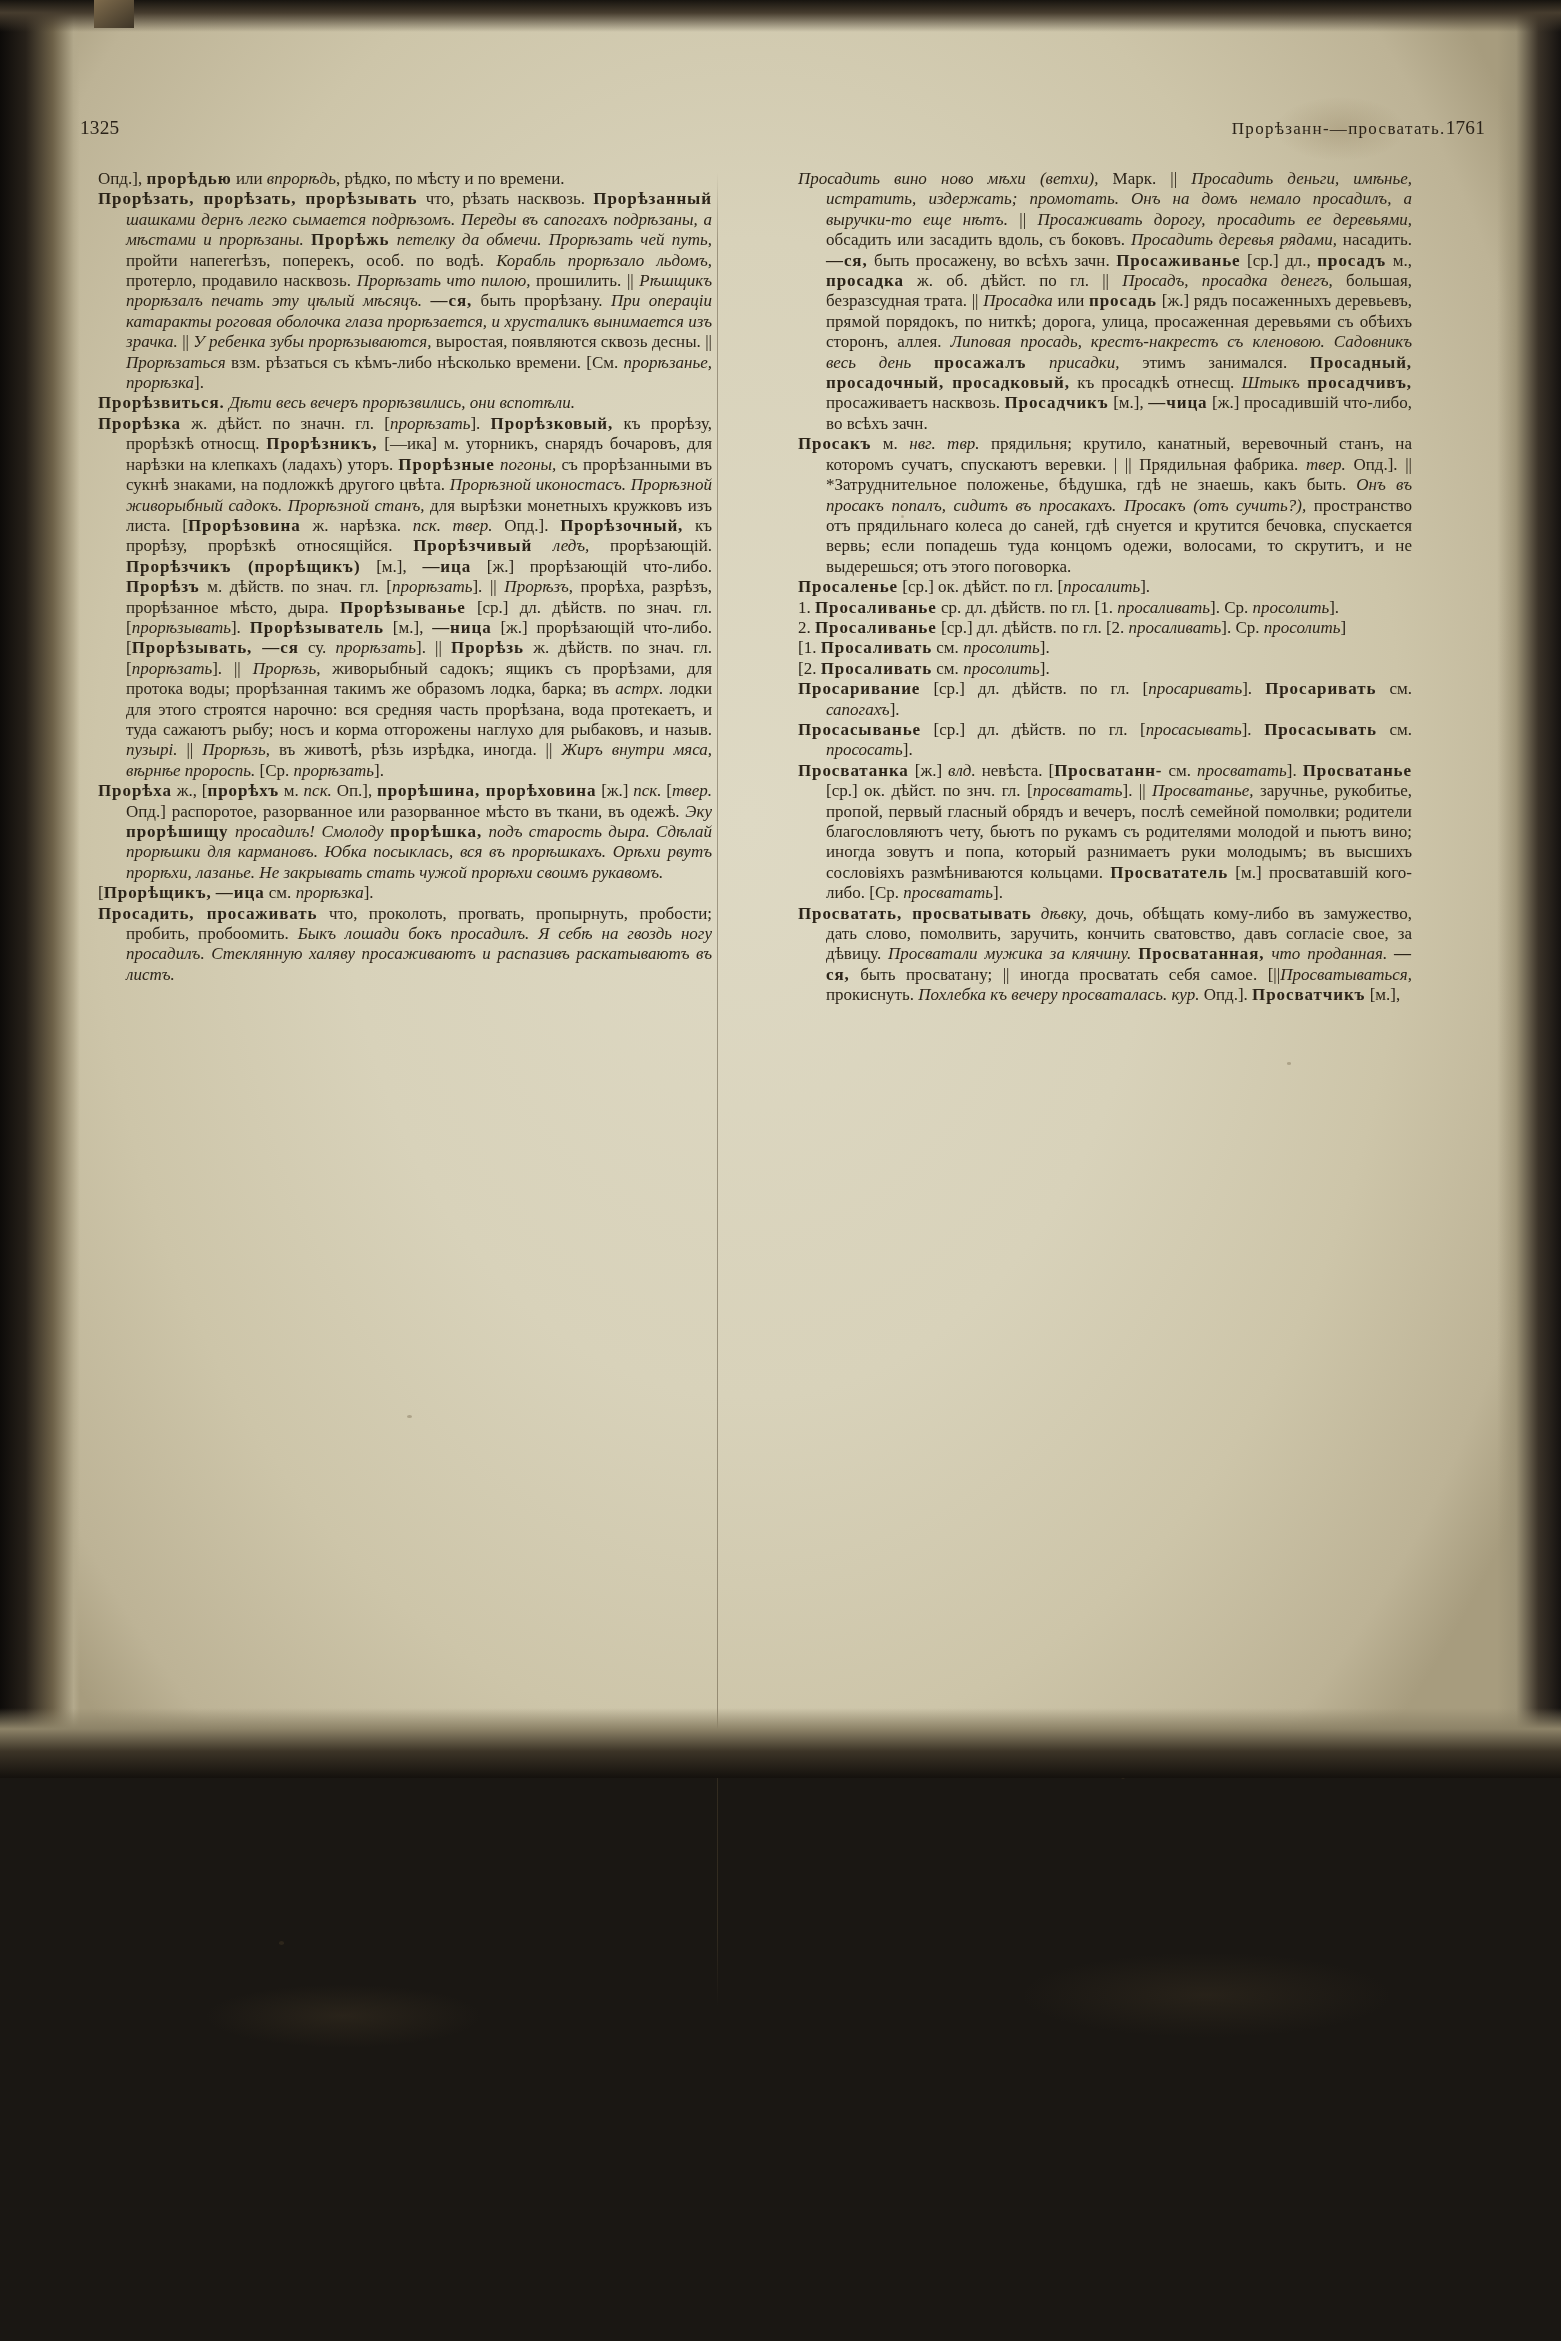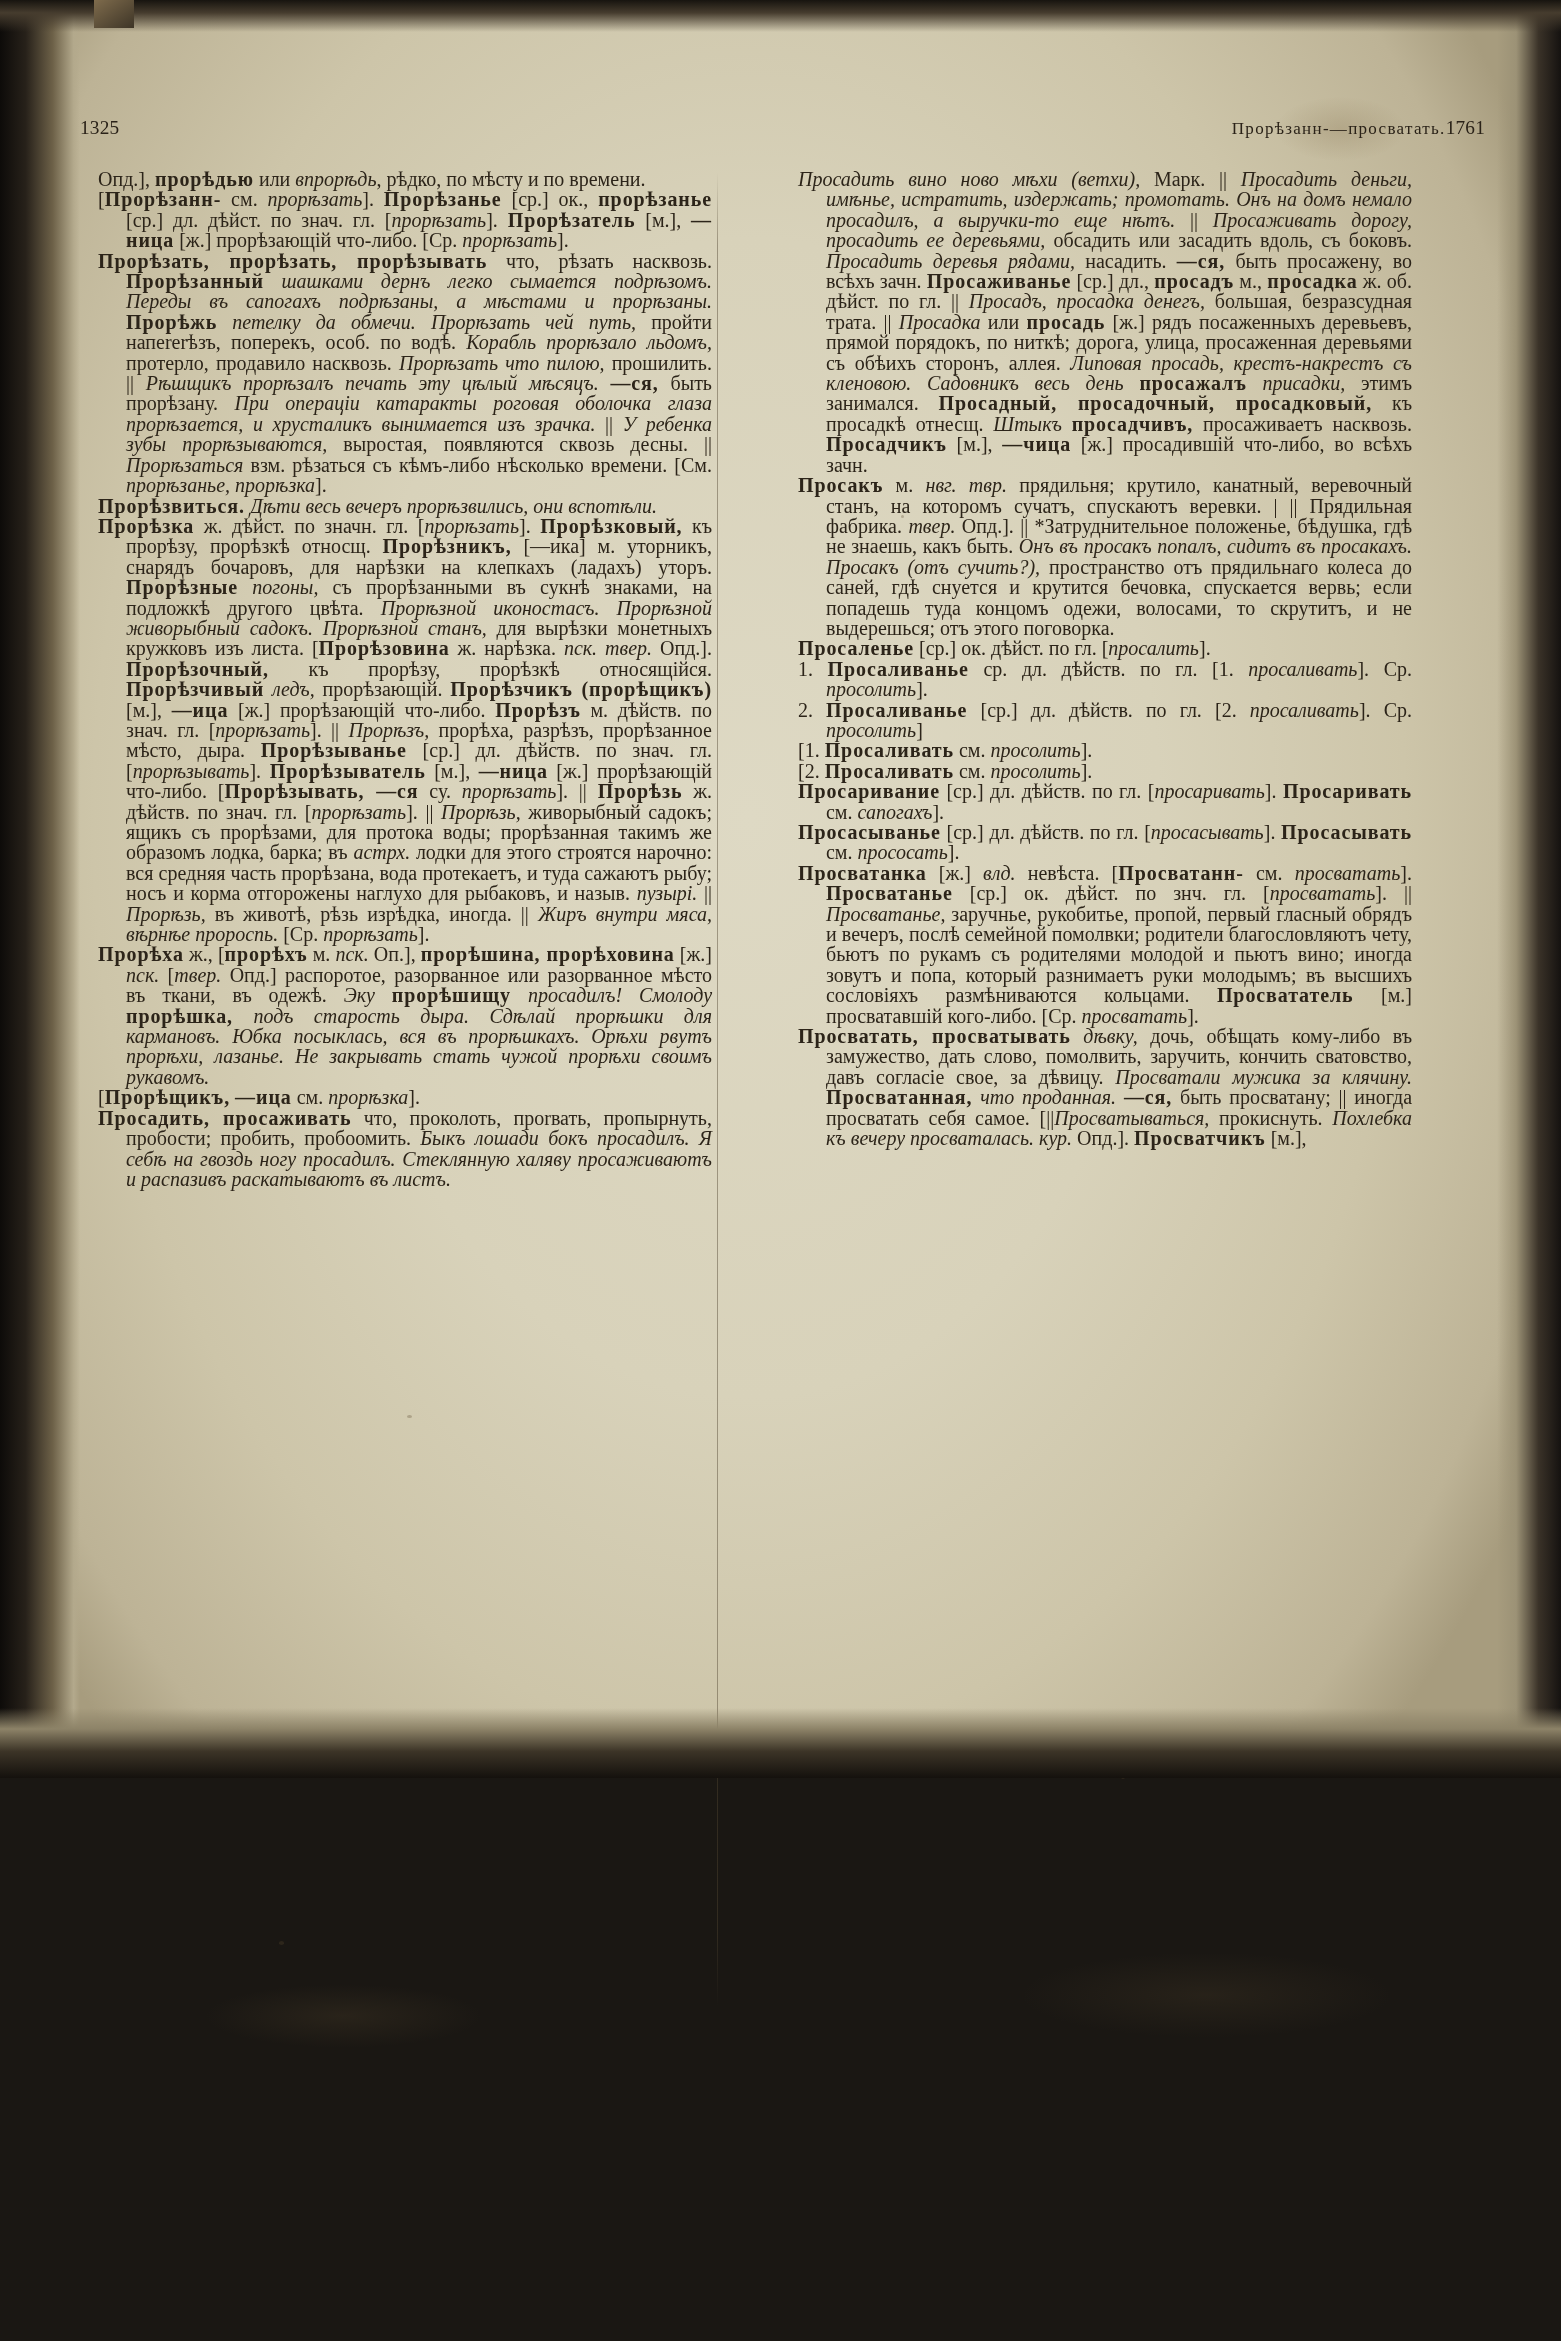--- a/index.html
+++ b/index.html
@@ -99,21 +99,21 @@
     position: absolute;
     top: 169px;
     left: 98px;
     width: 1405px;
     height: 1839px;
     display: flex;
     gap: 0px;
   }
   .col {
     width: 614px;
-    font-size: 20px;
+    font-size: 17px;
     line-height: 20.4px;
     text-align: justify;
     text-justify: inter-word;
     hyphens: manual;
     color: #2c2419;
   }
   .col.left { margin-right: 23.6px; padding-right: 21.4px; }
   .col.right { margin-left: 41px; }
 
   .rule {
@@ -162,21 +162,20 @@
       <span class="folio">1325</span>
       <span class="hdr-title">Прорѣзанн-—просватать.</span>
       <span class="folio">1761</span>
     </div>
 
     <div class="rule"></div>
 
     <div class="columns">
       <div class="col left" id="col-left">
           <p class="e">Опд.], <b class="hw">прорѣдью</b> или <i>впрорѣдь</i>, рѣдко, по мѣсту и по времени.</p>
-          <p class="e">[<b class="hw">Прорѣзанн-</b> см. <i>прорѣзать</i>]. <b class="hw">Прорѣзанье</b> [ср.] ок., <b class="hw">прорѣзанье</b> [ср.] дл. дѣйст. по знач. гл. [<i>прорѣзать</i>]. <b class="hw">Прорѣзатель</b> [м.], <b class="hw">—ница</b> [ж.] прорѣзающій что-либо. [Ср. <i>прорѣзать</i>].</p>
           <p class="e"><b class="hw">Прорѣзать, прорѣзать, прорѣзывать</b> что, рѣзать насквозь. <b class="hw">Прорѣзанный</b> <i>шашками дернъ легко сымается подрѣзомъ. Переды въ сапогахъ подрѣзаны, а мѣстами и прорѣзаны.</i> <b class="hw">Прорѣжь</b> <i>петелку да обмечи. Прорѣзать чей путь,</i> пройти напererѣзъ, поперекъ, особ. по водѣ. <i>Корабль прорѣзало льдомъ,</i> протерло, продавило насквозь. <i>Прорѣзать что пилою,</i> прошилить. || <i>Рѣшщикъ прорѣзалъ печать эту цѣлый мѣсяцъ.</i> <b class="hw">—ся,</b> быть прорѣзану. <i>При операціи катаракты роговая оболочка глаза прорѣзается, и хрусталикъ вынимается изъ зрачка.</i> || <i>У ребенка зубы прорѣзываются,</i> выростая, появляются сквозь десны. || <i>Прорѣзаться</i> взм. рѣзаться съ кѣмъ-либо нѣсколько времени. [См. <i>прорѣзанье, прорѣзка</i>].</p>
           <p class="e"><b class="hw">Прорѣзвиться.</b> <i>Дѣти весь вечеръ прорѣзвились, они вспотѣли.</i></p>
           <p class="e"><b class="hw">Прорѣзка</b> ж. дѣйст. по значн. гл. [<i>прорѣзать</i>]. <b class="hw">Прорѣзковый,</b> къ прорѣзу, прорѣзкѣ относщ. <b class="hw">Прорѣзникъ,</b> [—ика] м. уторникъ, снарядъ бочаровъ, для нарѣзки на клепкахъ (ладахъ) уторъ. <b class="hw">Прорѣзные</b> <i>погоны,</i> съ прорѣзанными въ сукнѣ знаками, на подложкѣ другого цвѣта. <i>Прорѣзной иконостасъ. Прорѣзной живорыбный садокъ. Прорѣзной станъ,</i> для вырѣзки монетныхъ кружковъ изъ листа. [<b class="hw">Прорѣзовина</b> ж. нарѣзка. <i>пск. твер.</i> Опд.]. <b class="hw">Прорѣзочный,</b> къ прорѣзу, прорѣзкѣ относящійся. <b class="hw">Прорѣзчивый</b> <i>ледъ,</i> прорѣзающій. <b class="hw">Прорѣзчикъ (прорѣщикъ)</b> [м.], <b class="hw">—ица</b> [ж.] прорѣзающій что-либо. <b class="hw">Прорѣзъ</b> м. дѣйств. по знач. гл. [<i>прорѣзать</i>]. || <i>Прорѣзъ,</i> прорѣха, разрѣзъ, прорѣзанное мѣсто, дыра. <b class="hw">Прорѣзыванье</b> [ср.] дл. дѣйств. по знач. гл. [<i>прорѣзывать</i>]. <b class="hw">Прорѣзыватель</b> [м.], <b class="hw">—ница</b> [ж.] прорѣзающій что-либо. [<b class="hw">Прорѣзывать, —ся</b> су. <i>прорѣзать</i>]. || <b class="hw">Прорѣзь</b> ж. дѣйств. по знач. гл. [<i>прорѣзать</i>]. || <i>Прорѣзь,</i> живорыбный садокъ; ящикъ съ прорѣзами, для протока воды; прорѣзанная такимъ же образомъ лодка, барка; въ <i>астрх.</i> лодки для этого строятся нарочно: вся средняя часть прорѣзана, вода протекаетъ, и туда сажаютъ рыбу; носъ и корма отгорожены наглухо для рыбаковъ, и назыв. <i>пузырі.</i> || <i>Прорѣзь,</i> въ животѣ, рѣзь изрѣдка, иногда. || <i>Жиръ внутри мяса, вѣрнѣе пророспь.</i> [Ср. <i>прорѣзать</i>].</p>
           <p class="e"><b class="hw">Прорѣха</b> ж., [<b class="hw">прорѣхъ</b> м. <i>пск.</i> Оп.], <b class="hw">прорѣшина, прорѣховина</b> [ж.] <i>пск.</i> [<i>твер.</i> Опд.] распоротое, разорванное или разорванное мѣсто въ ткани, въ одежѣ. <i>Эку</i> <b class="hw">прорѣшищу</b> <i>просадилъ! Смолоду</i> <b class="hw">прорѣшка,</b> <i>подъ старость дыра. Сдѣлай прорѣшки для кармановъ. Юбка посыклась, вся въ прорѣшкахъ. Орѣхи рвутъ прорѣхи, лазанье. Не закрывать стать чужой прорѣхи своимъ рукавомъ.</i></p>
           <p class="e">[<b class="hw">Прорѣщикъ,</b> <b class="hw">—ица</b> см. <i>прорѣзка</i>].</p>
           <p class="e"><b class="hw">Просадить, просаживать</b> что, проколоть, проrвать, пропырнуть, пробости; пробить, пробоомить. <i>Быкъ лошади бокъ просадилъ. Я себѣ на гвоздь ногу просадилъ. Стеклянную халяву просаживаютъ и распазивъ раскатываютъ въ листъ.</i></p>
         </div>
       <div class="col right" id="col-right">
           <p class="e"><i>Просадить вино ново мѣхи (ветхи),</i> Марк. || <i>Просадить деньги, имѣнье, истратить, издержать; промотать. Онъ на домъ немало просадилъ, а выручки-то еще нѣтъ.</i> || <i>Просаживать дорогу, просадить ее деревьями,</i> обсадить или засадить вдоль, съ боковъ. <i>Просадить деревья рядами,</i> насадить. <b class="hw">—ся,</b> быть просажену, во всѣхъ зачн. <b class="hw">Просаживанье</b> [ср.] дл., <b class="hw">просадъ</b> м., <b class="hw">просадка</b> ж. об. дѣйст. по гл. || <i>Просадъ, просадка денегъ,</i> большая, безразсудная трата. || <i>Просадка</i> или <b class="hw">просадь</b> [ж.] рядъ посаженныхъ деревьевъ, прямой порядокъ, по ниткѣ; дорога, улица, просаженная деревьями съ обѣихъ сторонъ, аллея. <i>Липовая просадь, крестъ-накрестъ съ кленовою. Садовникъ весь день</i> <b class="hw">просажалъ</b> <i>присадки,</i> этимъ занимался. <b class="hw">Просадный, просадочный, просадковый,</b> къ просадкѣ отнесщ. <i>Штыкъ</i> <b class="hw">просадчивъ,</b> просаживаетъ насквозь. <b class="hw">Просадчикъ</b> [м.], <b class="hw">—чица</b> [ж.] просадившій что-либо, во всѣхъ зачн.</p>
           <p class="e"><b class="hw">Просакъ</b> м. <i>нвг. твр.</i> прядильня; крутило, канатный, веревочный станъ, на которомъ сучатъ, спускаютъ веревки. | || Прядильная фабрика. <i>твер.</i> Опд.]. || *Затруднительное положенье, бѣдушка, гдѣ не знаешь, какъ быть. <i>Онъ въ просакъ попалъ, сидитъ въ просакахъ. Просакъ (отъ сучить?),</i> пространство отъ прядильнаго колеса до саней, гдѣ снуется и крутится бечовка, спускается вервь; если попадешь туда концомъ одежи, волосами, то скрутитъ, и не выдерешься; отъ этого поговорка.</p>

